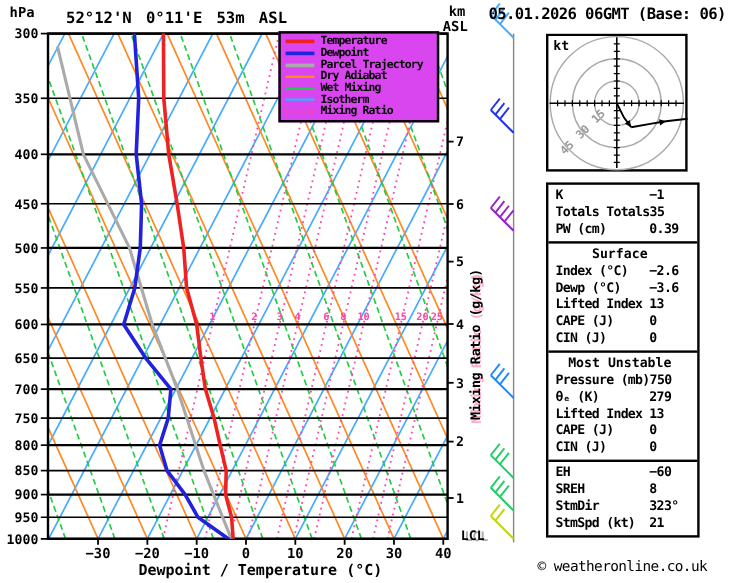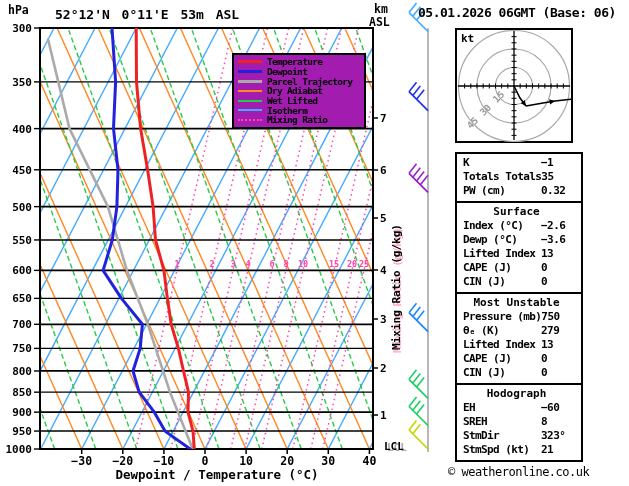--- a/index.html
+++ b/index.html
@@ -2,24 +2,24 @@
 <html><head>
 <meta charset="utf-8">
 <style>
   html,body{margin:0;padding:0;background:#fff;}
   .stage{position:relative;width:629px;height:486px;background:#fff;overflow:hidden;
          font-family:"DejaVu Sans Mono",monospace;}
   #skewt text,#hodo text{font-family:"DejaVu Sans Mono",monospace;font-weight:700;}
   #skewt,#hodo{position:absolute;}
   #skewt{left:0;top:0;}
   #hodo{left:455px;top:28px;}
-  .datetitle{position:absolute;left:418px;top:5px;font-size:13px;font-weight:700;
+  .datetitle{position:absolute;left:407px;top:5px;font-size:13px;font-weight:700;
              letter-spacing:-0.5px;white-space:nowrap;}
-  #legend{position:absolute;left:232px;top:26px;width:134px;background:#a21caf;
-          border:2px solid #000;box-sizing:border-box;padding:2px 2px 2px 4px;z-index:5;margin-top:27px;}
+  #legend{position:absolute;left:232px;top:26px;width:134px;background:#d946ef;
+          border:2px solid #000;box-sizing:border-box;padding:2px 2px 2px 4px;z-index:5;}
   .legend-row{display:flex;align-items:center;height:9.7px;}
   .legend-swatch{width:24px;margin-right:5px;flex:0 0 24px;}
   .legend-label{font-size:9.5px;font-weight:700;letter-spacing:-0.7px;white-space:nowrap;}
   #info-table{position:absolute;left:455px;top:152px;width:128px;background:#fff;
               border:2px solid #000;box-sizing:border-box;font-size:11px;font-weight:700;}
   .tsec{padding:2px 0 3px 0;}
   .tsec + .tsec{border-top:2px solid #000;}
   .thead{text-align:center;height:14px;line-height:14px;padding-right:5px;}
   .trow{display:flex;height:14px;line-height:14px;padding-left:6px;}
   .tlabel{flex:1;white-space:nowrap;letter-spacing:-0.6px;}
@@ -306,21 +306,21 @@
       <div class="legend-row">
         <div class="legend-swatch" style="border-top: 3px solid rgb(170, 170, 170);"></div>
         <span class="legend-label">Parcel Trajectory</span>
       </div>
       <div class="legend-row">
         <div class="legend-swatch" style="border-top: 2px solid rgb(255, 136, 34);"></div>
         <span class="legend-label">Dry Adiabat</span>
       </div>
       <div class="legend-row">
         <div class="legend-swatch" style="border-top: 2px solid rgb(34, 204, 68);"></div>
-        <span class="legend-label">Wet Lifted</span>
+        <span class="legend-label">Wet Mixing</span>
       </div>
       <div class="legend-row">
         <div class="legend-swatch" style="border-top: 2px solid rgb(68, 170, 255);"></div>
         <span class="legend-label">Isotherm</span>
       </div>
       <div class="legend-row">
         <div class="legend-swatch" style="border-top: 2px dotted rgb(255, 68, 170);"></div>
         <span class="legend-label">Mixing Ratio</span>
       </div>
     </div>
@@ -330,21 +330,21 @@
         <div class="trow">
           <span class="tlabel">K</span>
           <span class="tvalue">−1</span>
         </div>
         <div class="trow">
           <span class="tlabel">Totals Totals</span>
           <span class="tvalue">35</span>
         </div>
         <div class="trow">
           <span class="tlabel">PW (cm)</span>
-          <span class="tvalue">0.32</span>
+          <span class="tvalue">0.39</span>
         </div>
       </div>
       <div class="tsec">
         <div class="thead">Surface</div>
         <div class="trow">
           <span class="tlabel">Index (°C)</span>
           <span class="tvalue">−2.6</span>
         </div>
         <div class="trow">
           <span class="tlabel">Dewp (°C)</span>
@@ -380,21 +380,20 @@
         <div class="trow">
           <span class="tlabel">CAPE (J)</span>
           <span class="tvalue">0</span>
         </div>
         <div class="trow">
           <span class="tlabel">CIN (J)</span>
           <span class="tvalue">0</span>
         </div>
       </div>
       <div class="tsec">
-        <div class="thead">Hodograph</div>
         <div class="trow">
           <span class="tlabel">EH</span>
           <span class="tvalue">−60</span>
         </div>
         <div class="trow">
           <span class="tlabel">SREH</span>
           <span class="tvalue">8</span>
         </div>
         <div class="trow">
           <span class="tlabel">StmDir</span>

